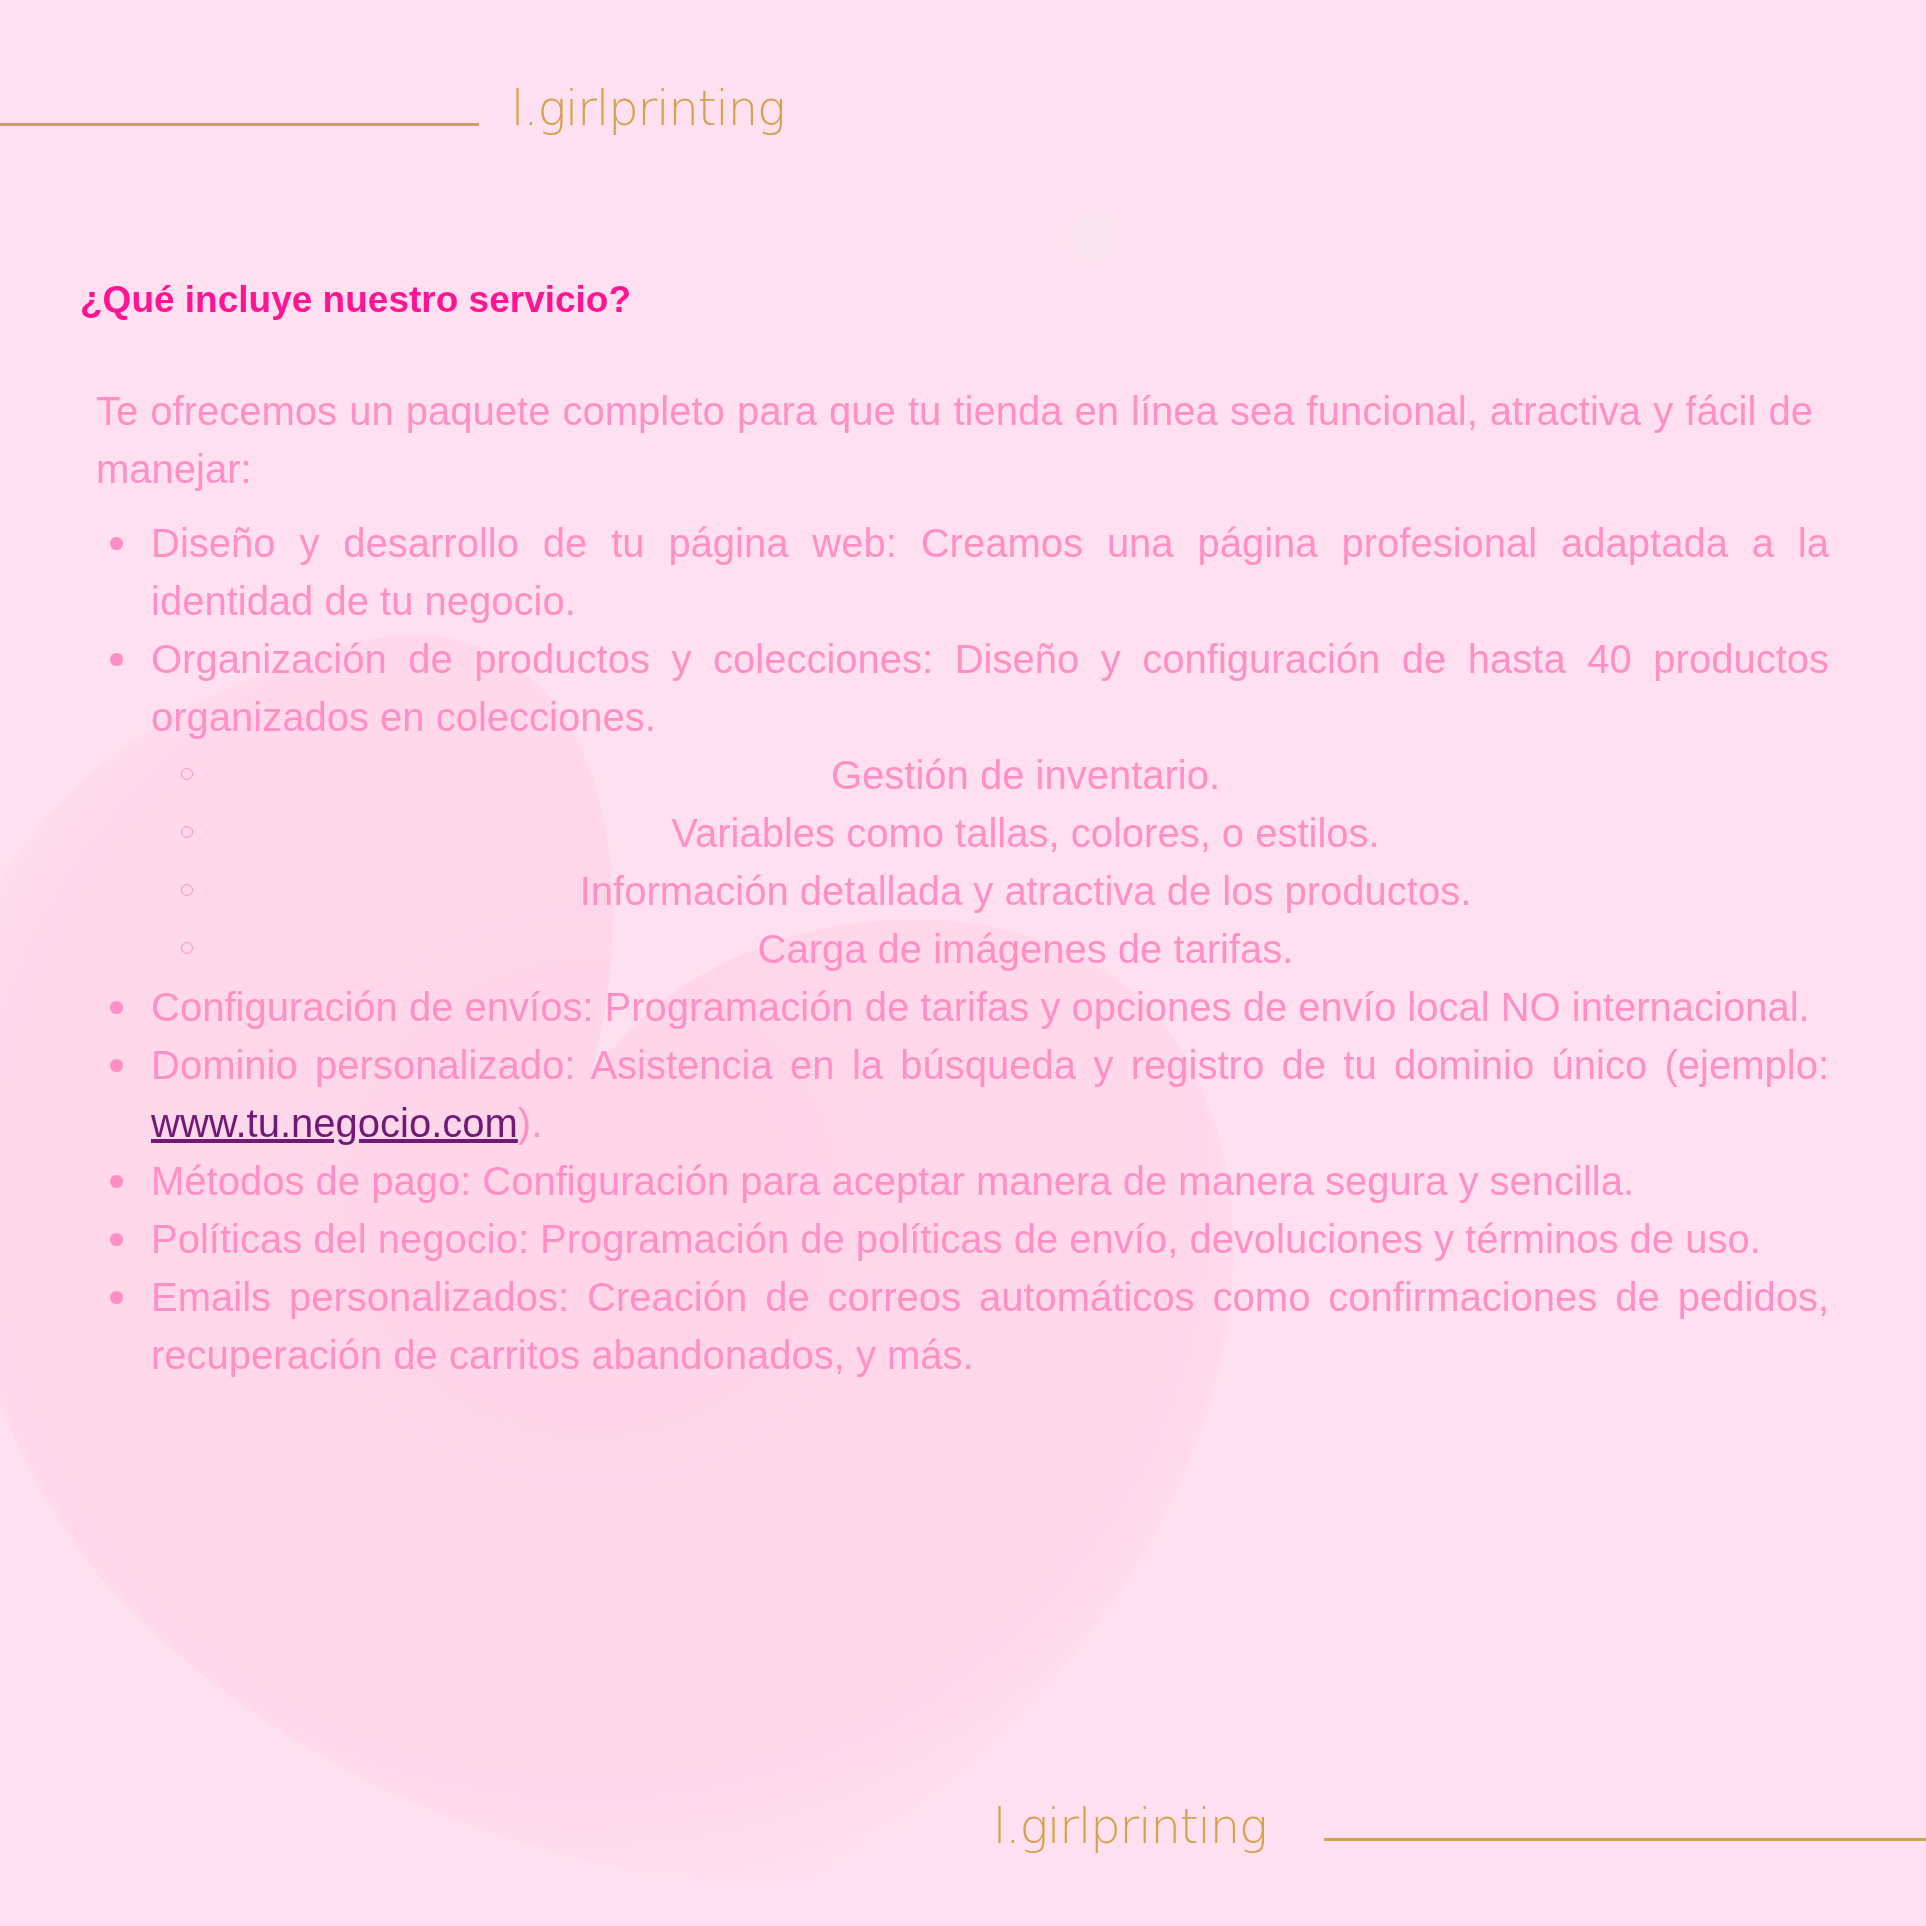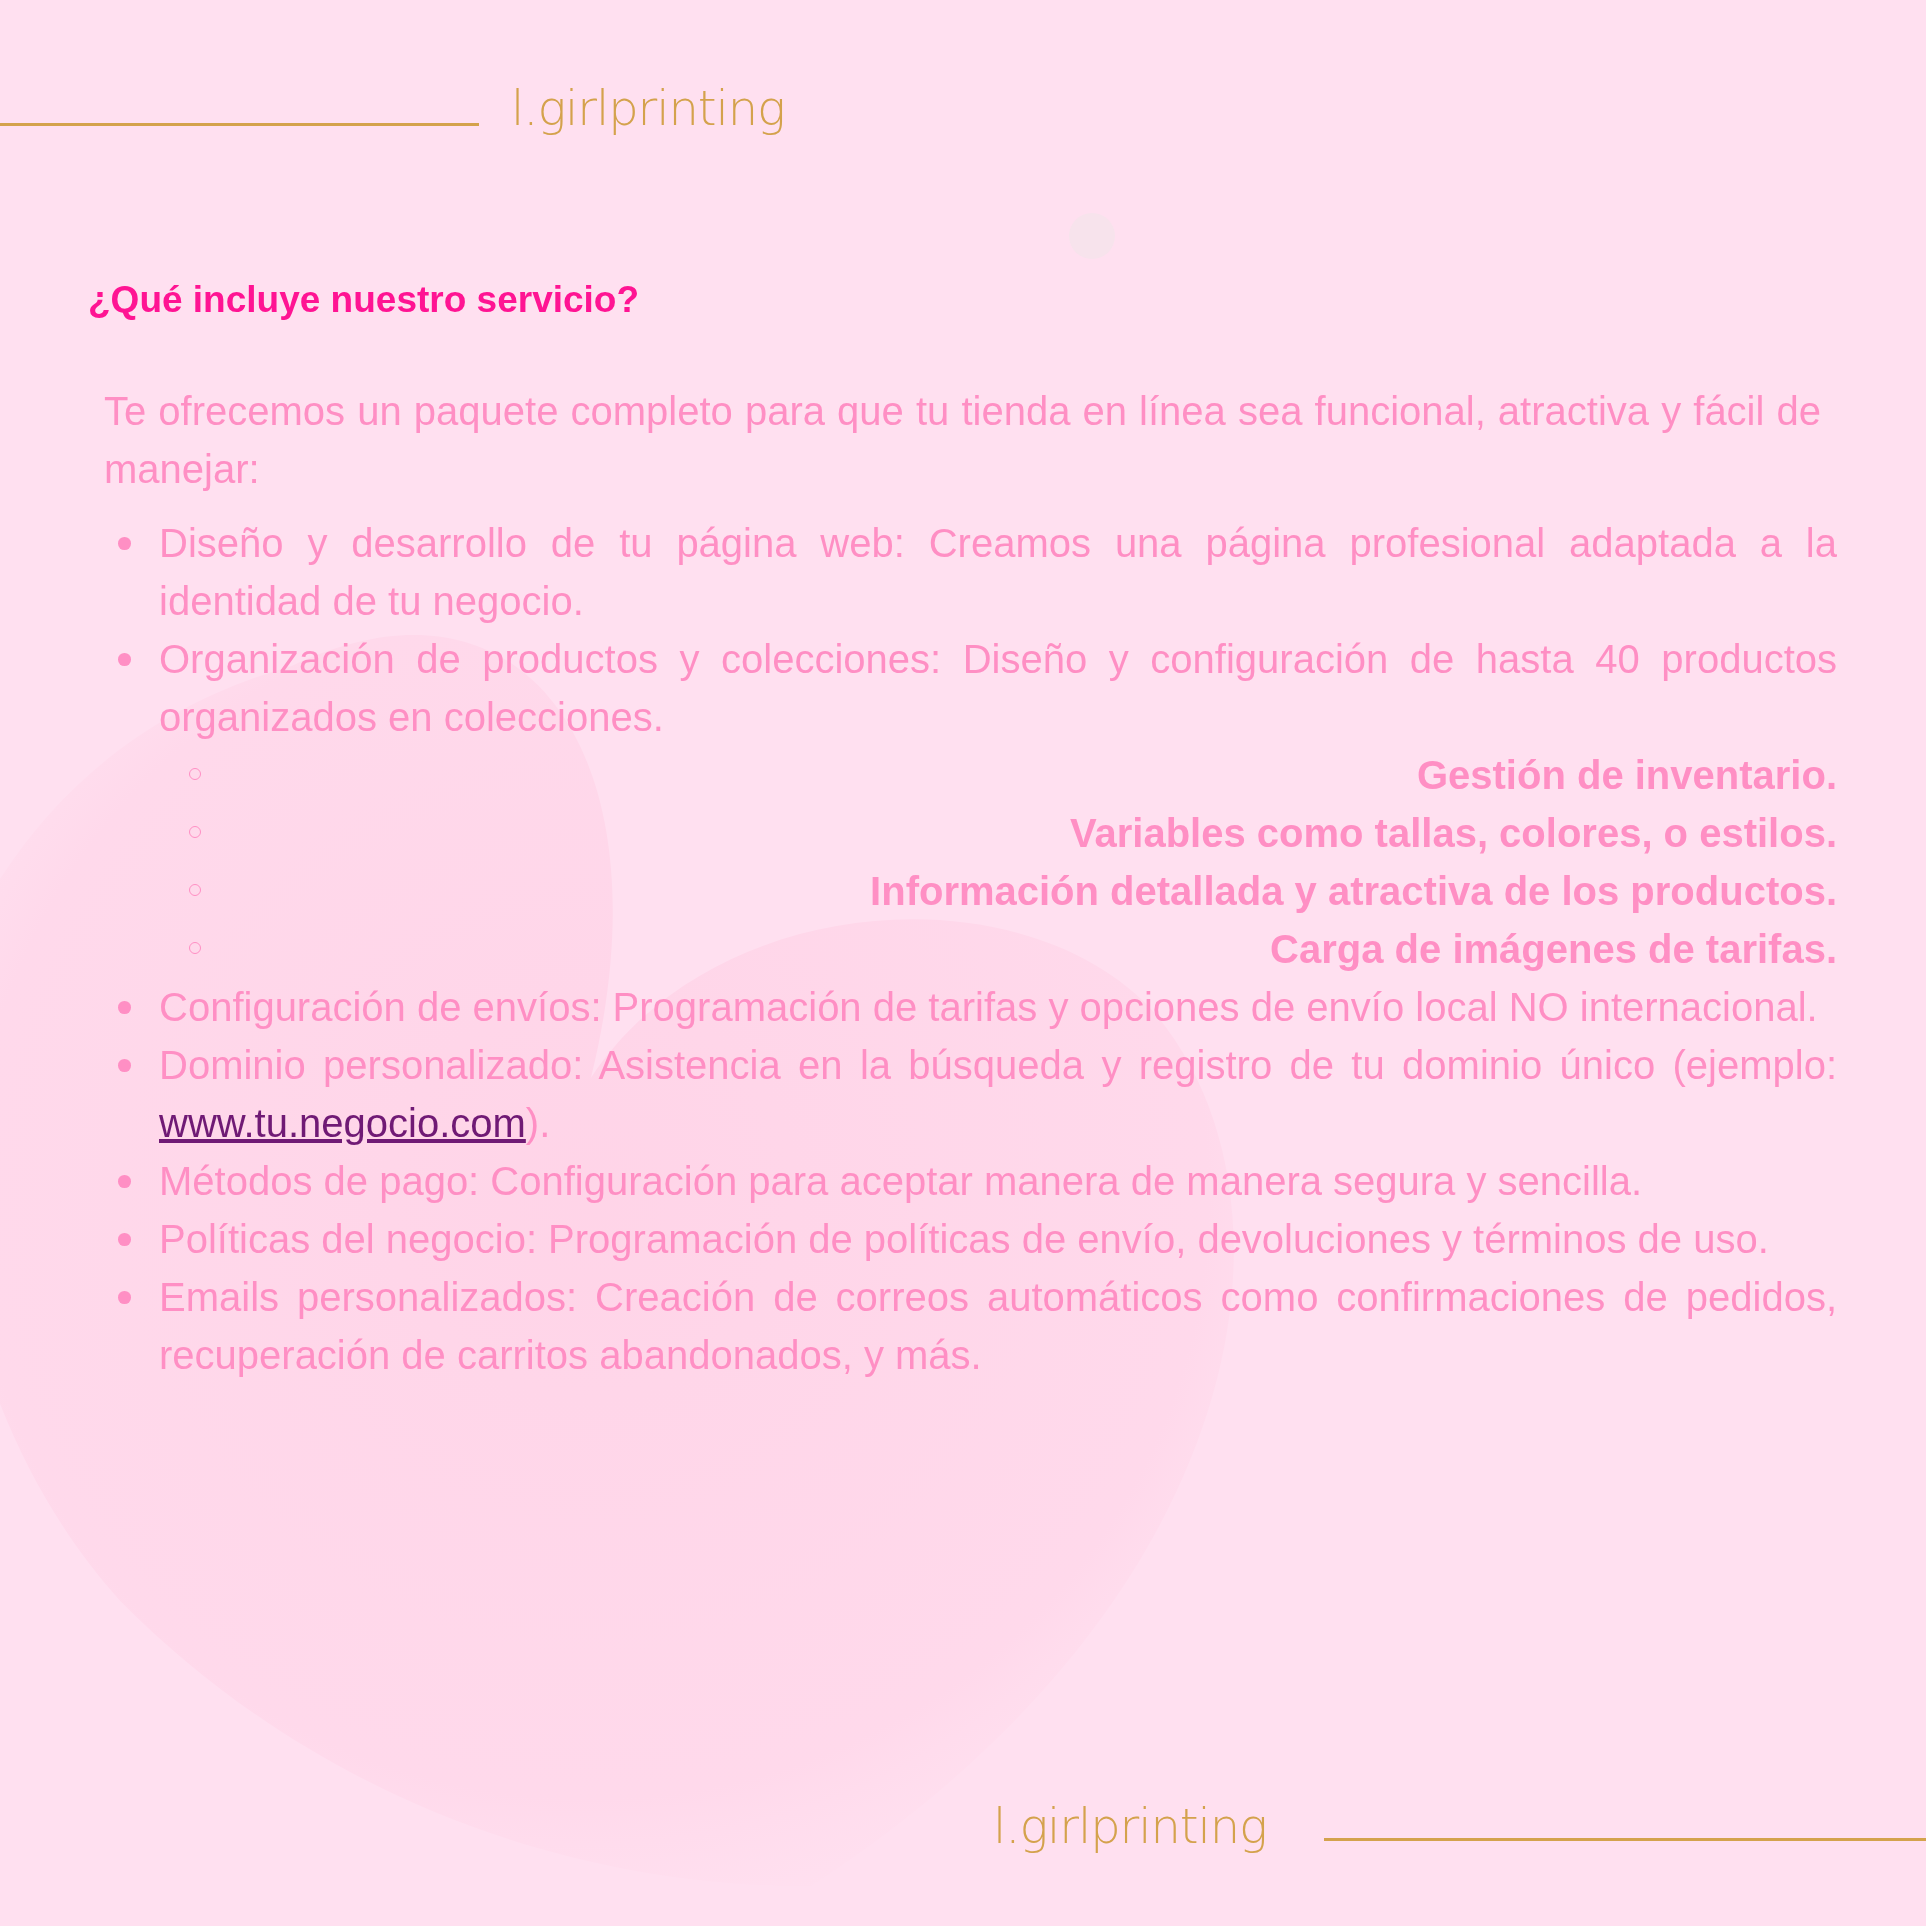--- a/index.html
+++ b/index.html
@@ -84,21 +84,21 @@
       position: absolute;
       left: 354px;
       top: 40px;
       width: 602px;
       height: 3.4px;
       background: #d4a24c;
     }
 
     .content {
       position: absolute;
-      left: 88px;
+      left: 80px;
       top: 271px;
       width: 1749px;
       color: #ff8fc4;
     }
     .heading {
       font-family: "Liberation Sans", sans-serif;
       font-weight: bold;
       font-size: 37px;
       color: #ff1493;
       margin: 0 0 54px 0;
@@ -132,22 +132,21 @@
       border-radius: 50%;
       background: #ff8fc4;
     }
     ul.sub {
       list-style: none;
       margin: 0;
       padding: 0 0 0 71px;
     }
     ul.sub > li {
       position: relative;
-      text-align: right;
-      font-weight: bold;
+      text-align: center;
     }
     ul.sub > li .bullet {
       position: absolute;
       left: -41px;
       top: 22px;
       width: 10.3px;
       height: 10.3px;
       border-radius: 50%;
       border: 1.7px solid #ff8fc4;
       background: transparent;

